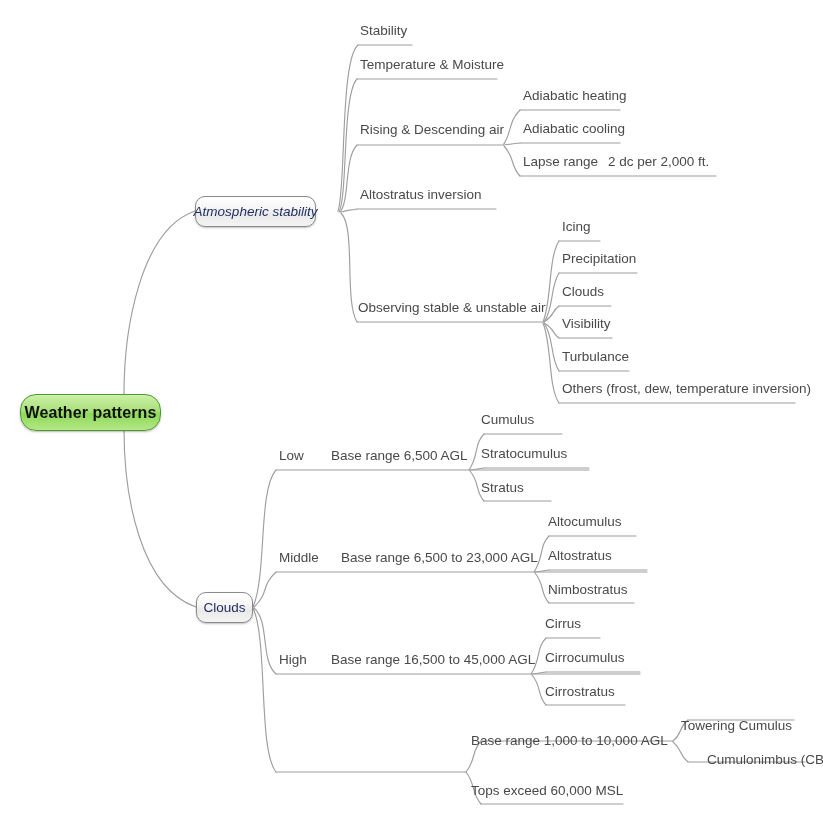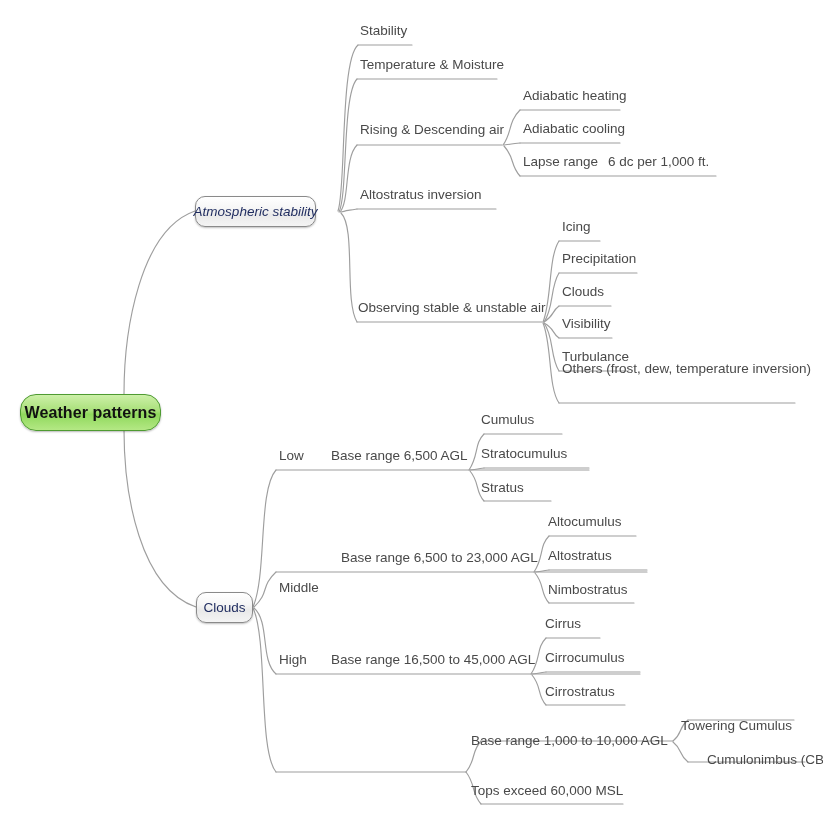--- a/index.html
+++ b/index.html
@@ -172,21 +172,21 @@
 
   <div class="leaf" style="left:523px;top:121px;">
     <span>Adiabatic cooling</span>
   </div>
 
   <div class="leaf" style="left:523px;top:154px;">
     <span>Lapse range</span>
   </div>
 
   <div class="leaf" style="left:608px;top:154px;">
-    <span>6 dc per 1,000 ft.</span>
+    <span>2 dc per 2,000 ft.</span>
   </div>
 
   <div class="leaf" style="left:562px;top:219px;">
     <span>Icing</span>
   </div>
 
   <div class="leaf" style="left:562px;top:251px;">
     <span>Precipitation</span>
   </div>
 
@@ -195,41 +195,41 @@
   </div>
 
   <div class="leaf" style="left:562px;top:316px;">
     <span>Visibility</span>
   </div>
 
   <div class="leaf" style="left:562px;top:349px;">
     <span>Turbulance</span>
   </div>
 
-  <div class="leaf" style="left:562px;top:361px;text-align:center;">
+  <div class="leaf" style="left:562px;top:381px;text-align:center;">
     <span>Others (frost, dew, temperature inversion)</span>
   </div>
 
   <div class="leaf" style="left:279px;top:448px;">
     <span>Low</span>
   </div>
   <div class="leaf" style="left:331px;top:448px;">
     <span>Base range 6,500 AGL</span>
   </div>
   <div class="leaf" style="left:481px;top:412px;">
     <span>Cumulus</span>
   </div>
   <div class="leaf" style="left:481px;top:446px;">
     <span>Stratocumulus</span>
   </div>
   <div class="leaf" style="left:481px;top:480px;">
     <span>Stratus</span>
   </div>
 
-  <div class="leaf" style="left:279px;top:580px;">
+  <div class="leaf" style="left:279px;top:550px;">
     <span>Middle</span>
   </div>
   <div class="leaf" style="left:341px;top:550px;">
     <span>Base range 6,500 to 23,000 AGL</span>
   </div>
   <div class="leaf" style="left:548px;top:514px;">
     <span>Altocumulus</span>
   </div>
   <div class="leaf" style="left:548px;top:548px;">
     <span>Altostratus</span>

